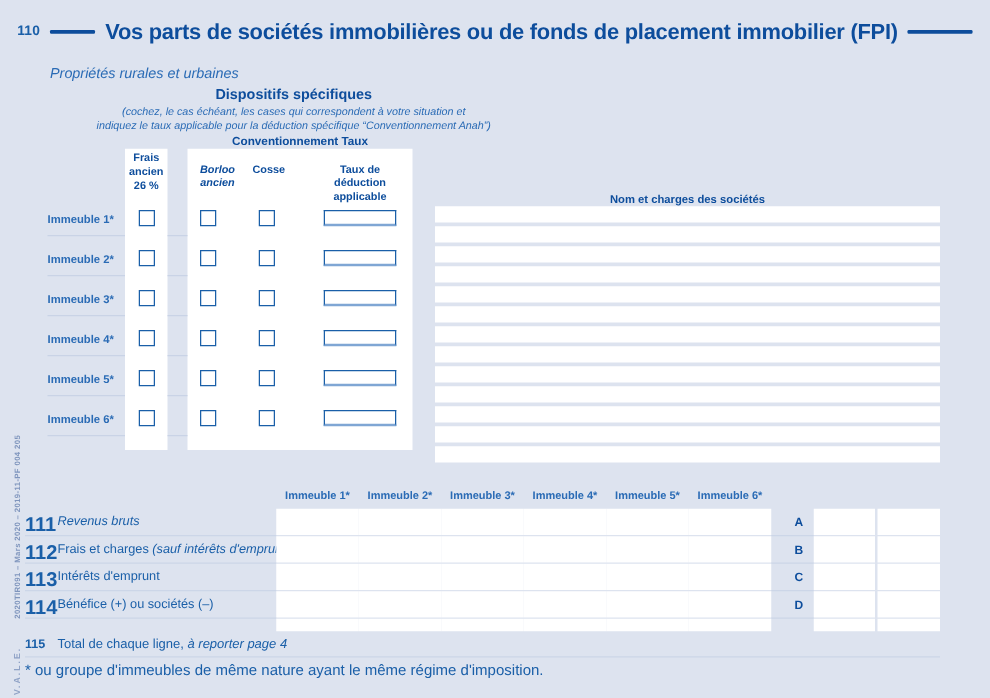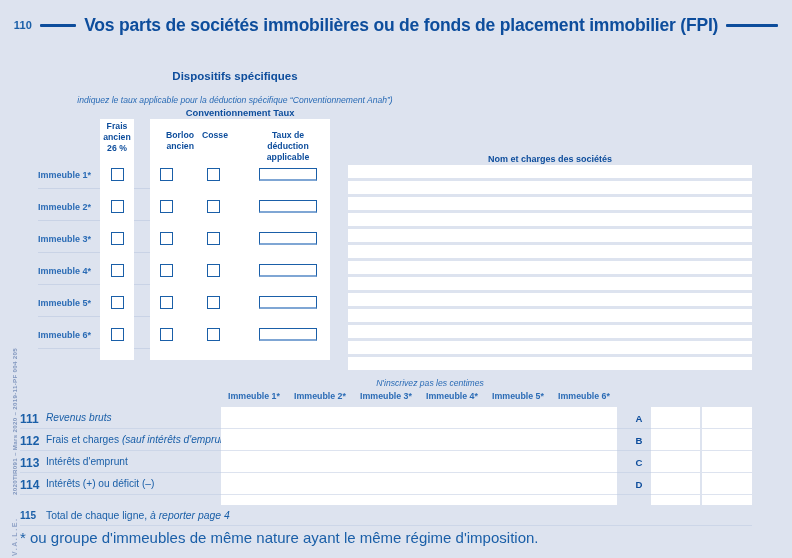--- a/index.html
+++ b/index.html
@@ -111,21 +111,21 @@
   
   .colhead {
     position: absolute;
     text-align: center;
     font-size: 8.7px;
     font-weight: 700;
     line-height: 1.25;
     color: #0d4d9c;
   }
   #head-besson { left: 90px; top: 121px; width: 54px; }
-  #head-borloo { left: 150px; top: 130px; width: 40px; text-align: right; padding-left: 4px; }
+  #head-borloo { left: 150px; top: 130px; width: 40px; text-align: center; padding-left: 4px; font-style: italic; }
   #head-cosse  { left: 192px; top: 130px; width: 46px; }
   #head-taux   { left: 248px; top: 130px; width: 80px; }
 
   
   .imm-label {
     position: absolute;
     left: 38px;
     width: 60px;
     text-align: left;
     font-size: 9px;
@@ -192,21 +192,21 @@
     text-align: center;
     font-size: 8.8px;
     font-weight: 700;
     color: #2a6bb5;
   }
   .line-num {
     position: absolute;
     left: 20px;
     width: 26px;
     text-align: left;
-    font-size: 12px;
+    font-size: 16px;
     font-weight: 700;
     color: #1a5fa8;
   }
   .line-label {
     position: absolute;
     left: 46px;
     font-size: 10.2px;
     color: #1a5fa8;
     white-space: nowrap;
   }
@@ -256,21 +256,21 @@
   .total-rule {
     position: absolute;
     left: 20px; top: 525px;
     width: 732px;
     height: 1px;
     background: #ccd6e8;
   }
   .footnote {
     position: absolute;
     left: 20px; top: 529px;
-    font-size: 15px;
+    font-size: 12px;
     color: #1a5fa8;
   }
 
   
   .vert {
     position: absolute;
     transform-origin: 0 0;
     transform: rotate(-90deg);
     white-space: nowrap;
     font-size: 6.2px;
@@ -291,23 +291,24 @@
 
 <div class="page">
 
   <div class="hdr">
     <span class="hdr-num">110</span>
     <span class="rule"></span>
     <span class="hdr-title">Vos parts de sociétés immobilières ou de fonds de placement immobilier (FPI)</span>
     <span class="rule long"></span>
   </div>
 
+  <div class="prop-label">Propriétés rurales et urbaines</div>
   <div class="disp-title">Dispositifs spécifiques</div>
   <div class="disp-sub">
-    <br>
+    <span>(cochez, le cas échéant, les cases qui correspondent à votre situation et</span><br>
     <span>indiquez le taux applicable pour la déduction spécifique “Conventionnement Anah”)</span>
   </div>
   <div class="anah-title">Conventionnement Taux</div>
 
   <div class="panel" id="panel-besson"></div>
   <div class="panel" id="panel-anah"></div>
 
   <div class="colhead" id="head-besson">
     <span>Frais</span><br>
     <span>ancien</span><br>
@@ -379,21 +380,20 @@
       <div class="soc-line" style="top: 245px;"></div>
       <div class="soc-line" style="top: 261px;"></div>
       <div class="soc-line" style="top: 277px;"></div>
       <div class="soc-line" style="top: 293px;"></div>
       <div class="soc-line" style="top: 309px;"></div>
       <div class="soc-line" style="top: 325px;"></div>
       <div class="soc-line" style="top: 341px;"></div>
       <div class="soc-line" style="top: 357px;"></div>
     </div>
 
-  <div class="centimes">N'inscrivez pas les centimes</div>
   <div id="income-headers">
       <div class="col-head" style="left: 221px;">Immeuble 1*</div>
       <div class="col-head" style="left: 287px;">Immeuble 2*</div>
       <div class="col-head" style="left: 353px;">Immeuble 3*</div>
       <div class="col-head" style="left: 419px;">Immeuble 4*</div>
       <div class="col-head" style="left: 485px;">Immeuble 5*</div>
       <div class="col-head" style="left: 551px;">Immeuble 6*</div>
     </div>
   <div id="income-rows">
       <div class="line-num" style="top: 412px;">111</div>
@@ -429,21 +429,21 @@
       <div class="cell" style="left: 353px; top: 451px;"></div>
       <div class="cell" style="left: 419px; top: 451px;"></div>
       <div class="cell" style="left: 485px; top: 451px;"></div>
       <div class="cell" style="left: 551px; top: 451px;"></div>
       <div class="abcd" style="left: 632px; top: 457px;">C</div>
       <div class="cell-abcd" style="left: 651px; width: 49px; top: 451px;"></div>
       <div class="cell-abcd" style="left: 702px; width: 50px; top: 451px;"></div>
       <div class="grid-ul" style="left: 20px; width: 201px; top: 472px;"></div>
       <div class="grid-ul" style="left: 617px; width: 34px; top: 472px;"></div>
       <div class="line-num" style="top: 478px;">114</div>
-      <div class="line-label" style="top: 478px;"><span>Intérêts (+) ou déficit (–)</span></div>
+      <div class="line-label" style="top: 478px;"><span>Bénéfice (+) ou sociétés (–)</span></div>
       <div class="cell" style="left: 221px; top: 473px;"></div>
       <div class="cell" style="left: 287px; top: 473px;"></div>
       <div class="cell" style="left: 353px; top: 473px;"></div>
       <div class="cell" style="left: 419px; top: 473px;"></div>
       <div class="cell" style="left: 485px; top: 473px;"></div>
       <div class="cell" style="left: 551px; top: 473px;"></div>
       <div class="abcd" style="left: 632px; top: 479px;">D</div>
       <div class="cell-abcd" style="left: 651px; width: 49px; top: 473px;"></div>
       <div class="cell-abcd" style="left: 702px; width: 50px; top: 473px;"></div>
       <div class="grid-ul" style="left: 20px; width: 201px; top: 494px;"></div>

